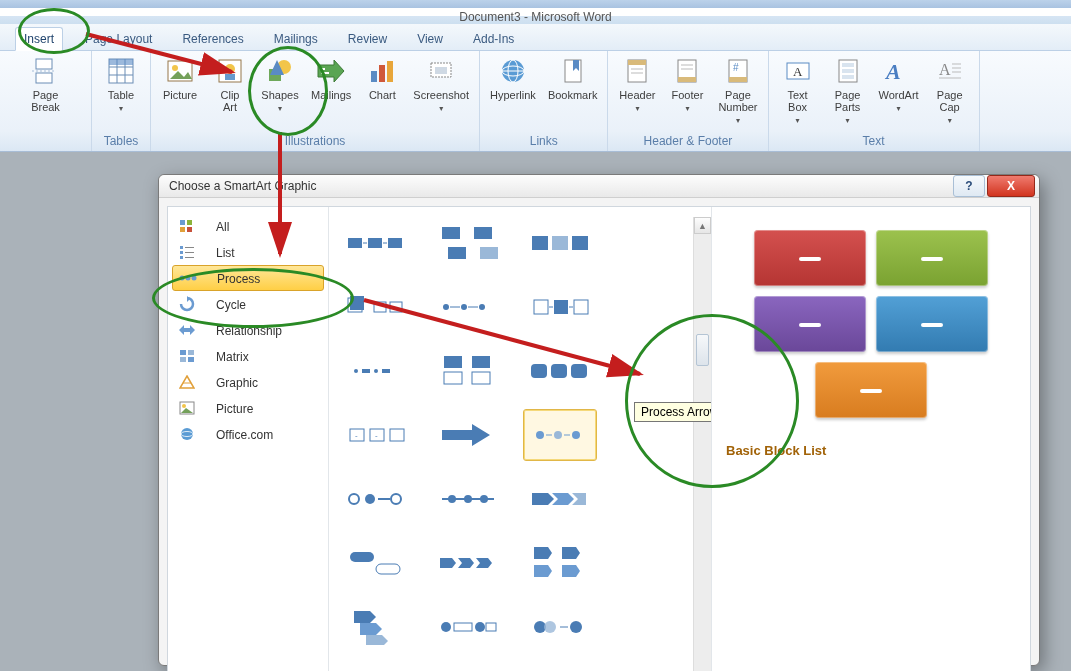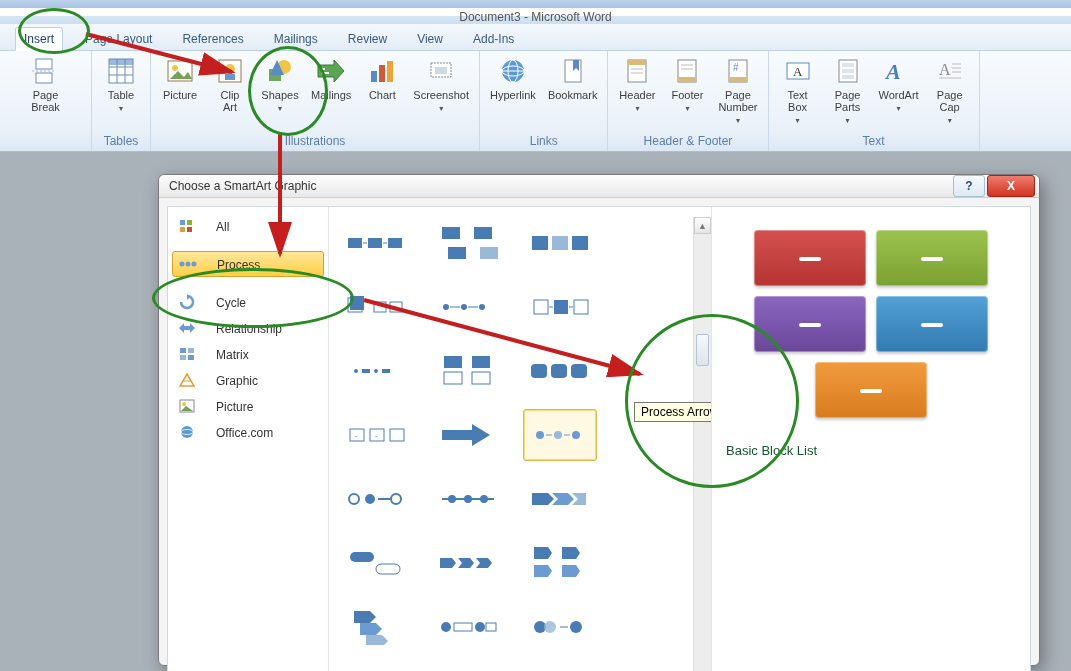--- a/index.html
+++ b/index.html
@@ -67,34 +67,34 @@
   }
   .dlg-title{font-size:12px;color:#333}
   .dlg-tbtns {margin-left:auto;display:flex;gap:2px}
   .dlg-tbtn {width:30px;height:20px;border-radius:3px;display:flex;align-items:center;justify-content:center;font-size:12px}
   .helpb{background:linear-gradient(#f6f9fc,#dfe9f3);border:1px solid #a9bfd6;color:#2a4c7a;font-weight:bold}
   .closeb{background:linear-gradient(#f07b6f,#d1341f);border:1px solid #95281a;color:#fff;width:46px;font-weight:bold}
   .dlg-body {flex:1;display:flex;margin:8px;background:#fff;border:1px solid #d0d7de;}
   .cat-list {width:160px;border-right:1px solid #e2e6ea;padding:6px 0;}
   .cat-item {display:flex;align-items:flex-end;gap:20px;padding:5px 10px;font-size:12px;color:#333;cursor:default}
   .cat-item .ci{width:18px;height:16px;display:flex;align-items:center;justify-content:center}
-  .cat-item.selected {background:linear-gradient(#ffe799,#ffcf45);border:1px solid #d9a32a;border-radius:3px;margin:12px 4px;padding:4px 6px}
+  .cat-item.selected {background:linear-gradient(#ffe799,#ffcf45);border:1px solid #d9a32a;border-radius:3px;margin:0 4px;padding:4px 6px}
   .gallery {flex:1;position:relative;padding:10px 0 10px 10px;overflow:hidden;display:flex}
   .gal-inner {flex:1;display:flex;flex-wrap:wrap;align-content:flex-start;gap:12px 18px;padding-right:6px}
   .thumb {width:72px;height:50px;display:flex;align-items:center;justify-content:center;cursor:default;border:1px solid transparent;border-radius:3px}
   .thumb.sel {border:1px solid #e1b747;background:#fff8e2;box-shadow:0 0 0 1px #f5d97a inset}
   .sbar{width:17px;background:#f0f0f0;border-left:1px solid #ddd;display:flex;flex-direction:column;align-items:center}
   .sarrow{height:17px;width:100%;display:flex;align-items:center;justify-content:center;color:#777;font-size:9px;background:linear-gradient(#fdfdfd,#e6e6e6);border:1px solid #ccc;margin:0;box-sizing:border-box}
   .strack{flex:1;width:100%;background:#ededed;position:relative}
   .sthumb{position:absolute;left:2px;right:2px;top:100px;height:30px;background:linear-gradient(#f6f8fa,#dde4eb);border:1px solid #b4c4d4;border-radius:2px}
   .preview {width:290px;border-left:1px solid #e2e6ea;display:flex;flex-direction:column;align-items:center;padding:12px 14px}
   .pv-graphic {width:260px;height:210px;display:flex;flex-wrap:wrap;gap:10px;justify-content:center;align-content:center}
   .pv-box {width:112px;height:56px;border-radius:4px;box-shadow:inset 0 0 0 1px rgba(255,255,255,.35),0 2px 3px rgba(0,0,0,.2);position:relative}
   .pv-box::after{content:"";position:absolute;left:40%;right:40%;top:48%;height:4px;background:#fff;border-radius:2px}
-  .pv-title{font-weight:normal;font-size:13px;align-self:flex-start;margin:14px 12px 4px 0;color:#14532d}
+  .pv-title{font-weight:bold;font-size:13px;align-self:flex-start;margin:14px 12px 4px 0;color:#a16207}
   .pv-desc{font-size:12px;color:#333;line-height:1.35;align-self:flex-start}
   .tooltip{position:absolute;background:#ffffe1;border:1px solid #767676;padding:2px 6px;font-size:12px;color:#000;white-space:nowrap;z-index:50}
   
   .annot{position:absolute;pointer-events:none;z-index:100}
   .circle{border:3px solid #2a8a25;border-radius:50%;background:transparent}
   svg.arrow{position:absolute;overflow:visible;z-index:99;pointer-events:none}
 </style>
 </head>
 <body>
 
@@ -340,20 +340,33 @@
       <div class="cat-item">
           <span class="ci">
             <svg width="16" height="14">
               <rect x="1" y="1" width="5" height="5" fill="#6b9bd1"></rect>
               <rect x="8" y="1" width="5" height="5" fill="#8bb33a"></rect>
               <rect x="1" y="8" width="5" height="5" fill="#e1a03a"></rect>
               <rect x="8" y="8" width="5" height="5" fill="#c7513a"></rect>
             </svg>
           </span>
           <span>All</span>
+        </div>
+      <div class="cat-item">
+          <span class="ci">
+            <svg width="16" height="14">
+              <rect x="1" y="1" width="3" height="3" fill="#6b9bd1"></rect>
+              <rect x="6" y="2" width="9" height="1" fill="#888"></rect>
+              <rect x="1" y="6" width="3" height="3" fill="#6b9bd1"></rect>
+              <rect x="6" y="7" width="9" height="1" fill="#888"></rect>
+              <rect x="1" y="11" width="3" height="3" fill="#6b9bd1"></rect>
+              <rect x="6" y="12" width="9" height="1" fill="#888"></rect>
+            </svg>
+          </span>
+          <span>List</span>
         </div>
       <div class="cat-item selected">
           <span class="ci">
             <svg width="18" height="12">
               <circle cx="3" cy="6" r="2.5" fill="#6b9bd1"></circle>
               <circle cx="9" cy="6" r="2.5" fill="#6b9bd1"></circle>
               <circle cx="15" cy="6" r="2.5" fill="#6b9bd1"></circle>
             </svg>
           </span>
           <span>Process</span>

